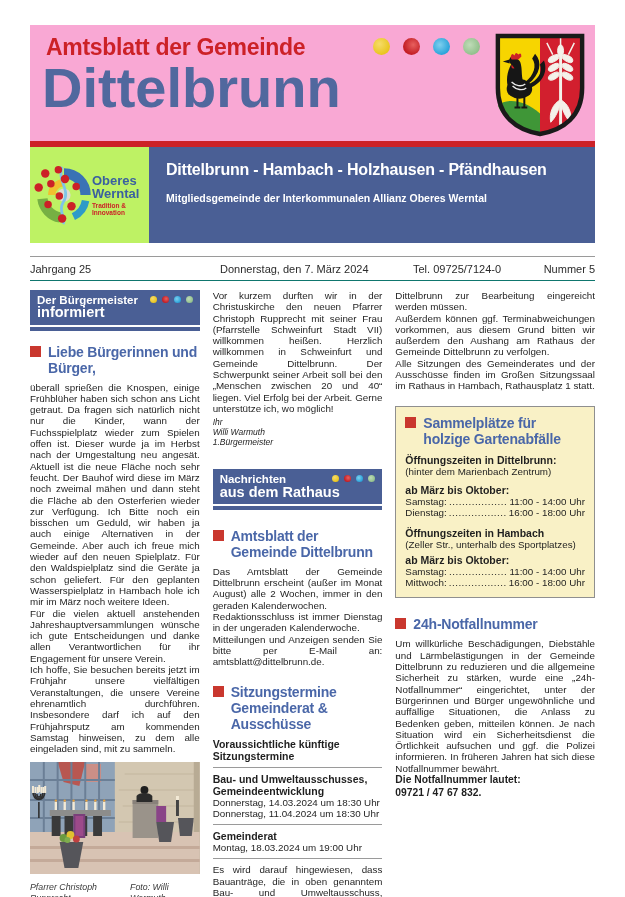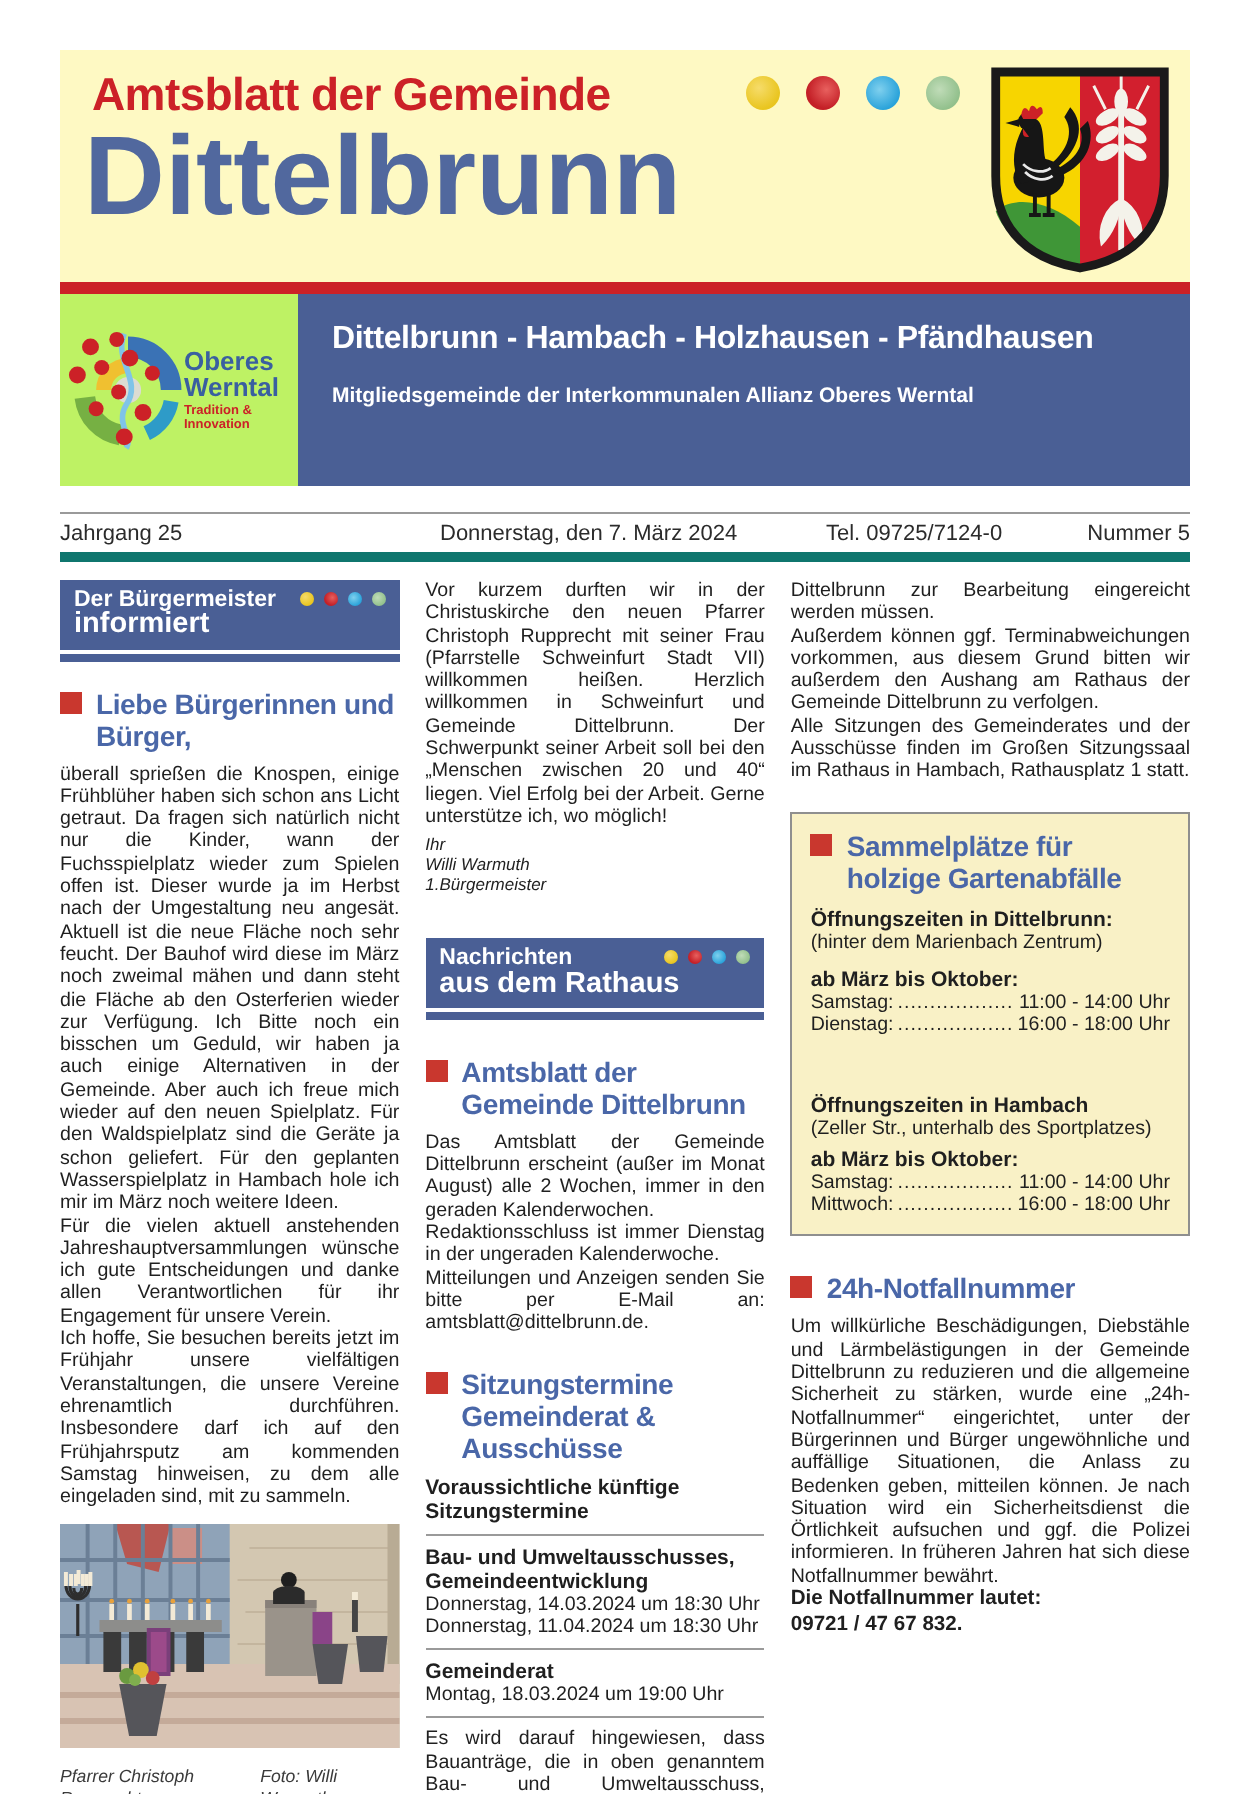--- a/index.html
+++ b/index.html
@@ -9,21 +9,21 @@
     font-family:"Liberation Sans", sans-serif;
     color:#1f1f1f;
     position:relative;
     overflow:hidden;
   }
   .page { position:absolute; left:0; top:0; width:625px; height:897px; background:#fff; }
 
   
   .masthead {
     position:absolute; left:30px; top:25px; width:565px; height:122px;
-    background:#fef9c3;
+    background:#f9a8d4;
   }
   .masthead .redbar {
     position:absolute; left:0; bottom:0; width:100%; height:6px; background:#cc2127;
   }
   .kicker {
     position:absolute; left:16px; top:9px;
     font-size:23px; font-weight:bold; color:#cc2127; letter-spacing:-0.3px;
   }
   .main-title {
     position:absolute; left:12px; top:30px;
@@ -52,21 +52,21 @@
   .logo-name { color:#3a5fa0; font-weight:bold; font-size:13px; line-height:13px; }
   .logo-tag  { color:#cc2127; font-weight:bold; font-size:6.5px; line-height:7px; margin-top:2px; }
   .banner-text { position:absolute; left:136px; top:0; width:425px; height:100%; color:#fff; padding-top:11px; }
   .banner-l1 { font-size:13.5px; font-weight:bold; }
   .banner-l2 { font-size:16px;  font-weight:bold; margin-top:3px; letter-spacing:-0.2px; }
   .banner-l3 { font-size:10.5px; font-weight:bold; margin-top:13px; }
 
   
   .infobar {
     position:absolute; left:30px; top:256px; width:565px; height:25px;
-    border-top:1px solid #9a9a9a; border-bottom:5px solid #0f766e;
+    border-top:1px solid #9a9a9a; border-bottom:1px solid #0f766e;
     display:flex; align-items:center;
     font-size:11px; color:#2b2b2b;
   }
   .infobar .c1 { flex:0 0 190px; }
   .infobar .c2 { flex:0 0 193px; }
   .infobar .c3 { flex:1; }
   .infobar .c4 { text-align:right; }
 
   
   .columns {
@@ -95,24 +95,24 @@
   .caption { display:flex; justify-content:space-between; font-style:italic; font-size:8.8px; color:#3a3a3a; margin-top:5px; }
 
   .sub-bold { font-weight:bold; font-size:10.5px; line-height:12px; }
   .rule { border:none; border-top:1px solid #9a9a9a; margin:5px 0; }
 
   .yellowbox {
     background:#f9f1c6; border:1px solid #8f8f8f;
     padding:8px 9px 9px 9px; margin-top:14px;
   }
   .yellowbox .section-h { margin:0 0 7px 0; }
-  .leader-row { display:flex; align-items:baseline; white-space:nowrap; }
+  .leader-row { display:flex; align-items:baseline; white-space:nowrap;text-align:center; }
   .leader-row .dots { flex:1; overflow:hidden; color:#1f1f1f; letter-spacing:0.5px; margin:0 2px; }
   .bold-line { font-weight:bold; font-size:10.3px; line-height:12.5px; }
-  .mt4 { margin-top:4px; } .mt7 { margin-top:7px; } .mt10 { margin-top:28px; }
+  .mt4 { margin-top:4px; } .mt7 { margin-top:7px; } .mt10 { margin-top:8px; }
 </style>
 </head>
 <body>
 
 <div class="page">
 
   <div class="masthead">
     <div class="kicker">Amtsblatt der Gemeinde</div>
     <div class="main-title">Dittelbrunn</div>
     <div class="dot-row">

